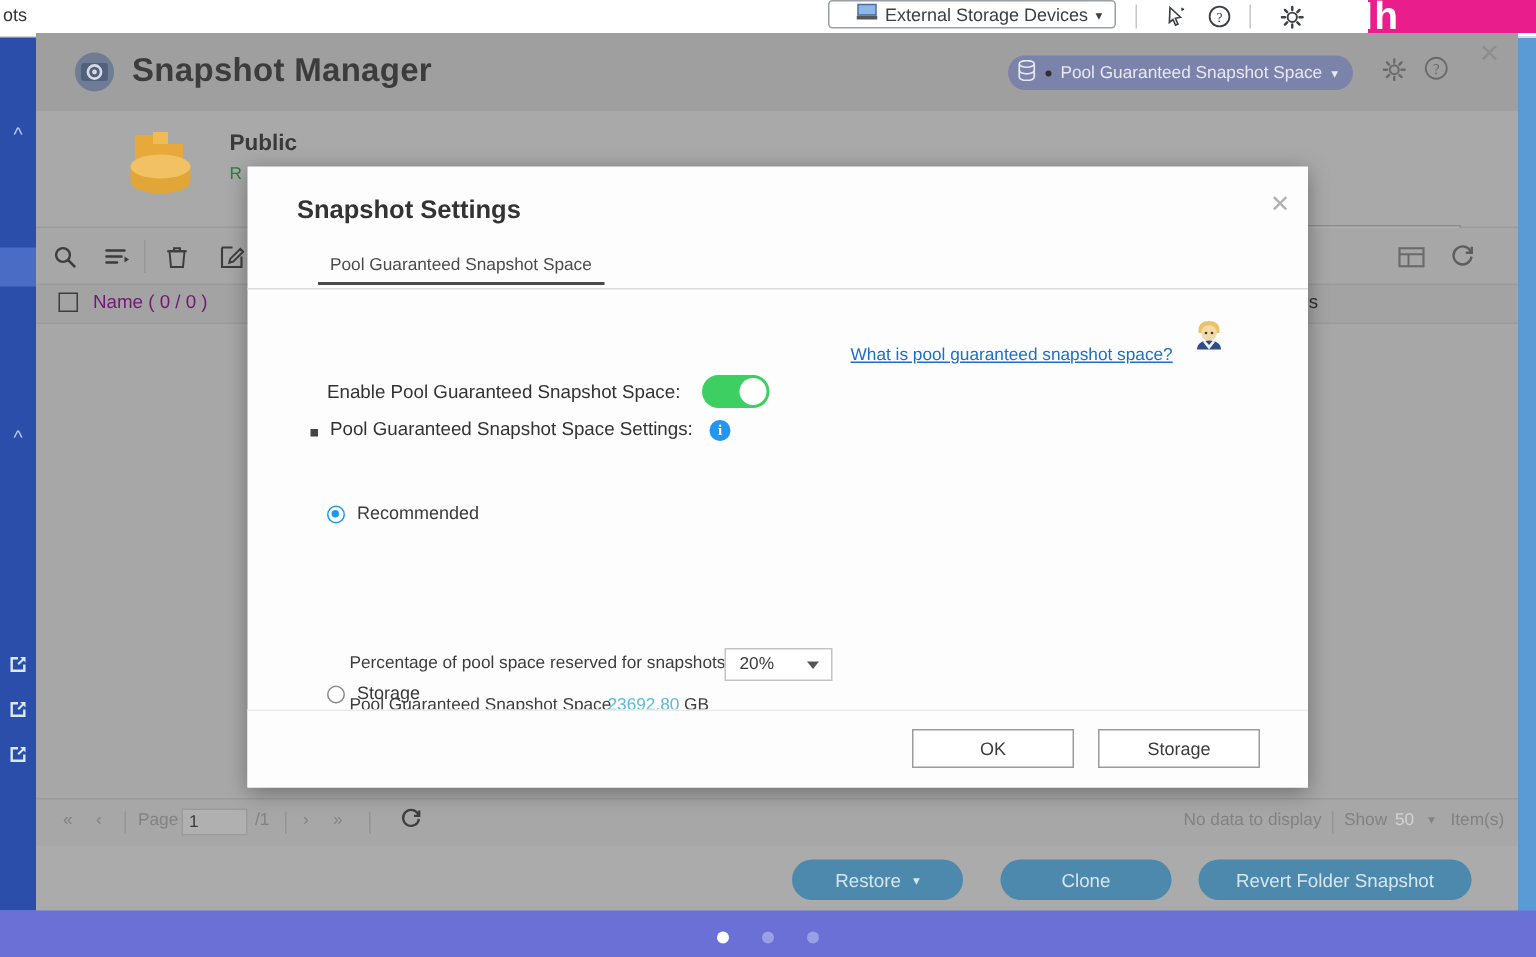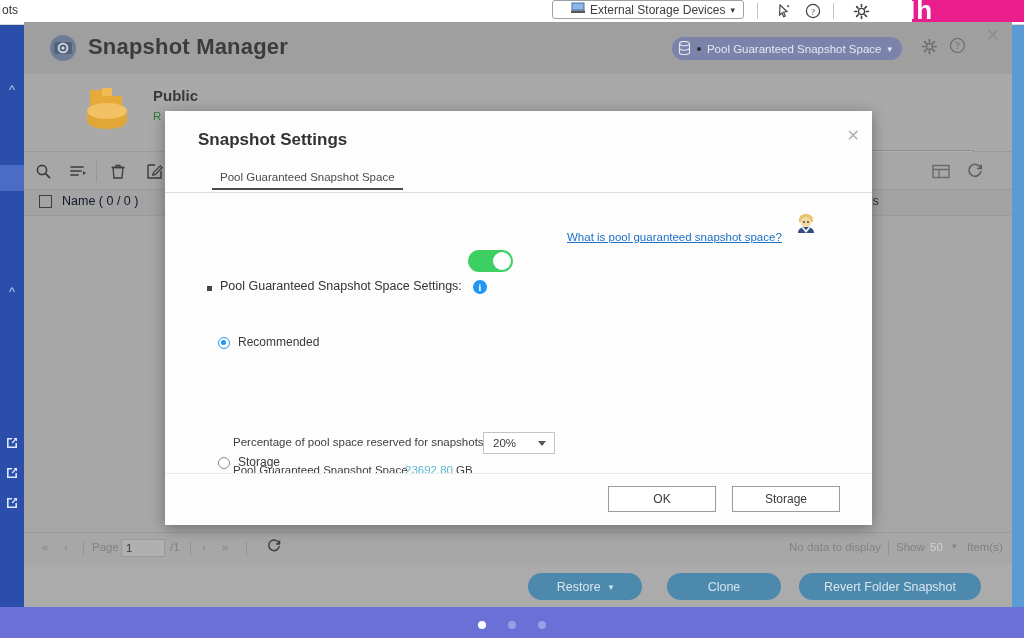--- a/index.html
+++ b/index.html
@@ -159,21 +159,21 @@
   .tb-sep{ position:absolute; top:8px; width:1px; height:22px; background:#979797; }
 
   .sm-listhead{
     position:absolute; left:0; top:168px; width:988px; height:26px;
     background:#a3a3a3; border-bottom:1px solid #9b9b9b;
   }
   .chk-box{
     position:absolute; left:15px; top:5px; width:13px; height:13px;
     border:1.6px solid #3d3d3d; background:transparent;
   }
-  .col-name{ position:absolute; left:38px; top:4px; font-size:12.5px; color:#0f172a;}
+  .col-name{ position:absolute; left:38px; top:4px; font-size:12.5px; color:#701a75;}
   .col-status{ position:absolute; left:838px; top:4px; font-size:12.5px; color:#2f2f2f;}
 
   .sm-pager{
     position:absolute; left:0; top:510px; width:988px; height:32px;
     background:#a7a7a7; border-top:1px solid #9b9b9b;
   }
   .pg{ position:absolute; top:8px; font-size:11.5px; color:#828282; }
   .pg-input{
     position:absolute; left:97px; top:6px; width:44px; height:18px;
     background:#b0b0b0; border:1px solid #9a9a9a; font-size:11.5px;
@@ -554,20 +554,21 @@
         <svg width="22" height="22" viewBox="0 0 22 22">
           <path d="M4 8c0-4 3-6 7-6s7 2 7 6v2H4z" fill="#e8c468"></path>
           <circle cx="11" cy="10" r="5.2" fill="#f3d9a8"></circle>
           <path d="M3 21c0-4 3.6-6 8-6s8 2 8 6z" fill="#2f4d82"></path>
           <path d="M8.5 15.2L11 18l2.5-2.8 1.6.7L11 21l-4.1-5.1z" fill="#eef2f7"></path>
           <circle cx="9" cy="10" r="0.9" fill="#4a3a22"></circle>
           <circle cx="13" cy="10" r="0.9" fill="#4a3a22"></circle>
         </svg>
       </div>
 
+      <div class="row-enable">Enable Pool Guaranteed Snapshot Space:</div>
       <div class="toggle">
         <div class="knob"></div>
       </div>
 
       <div class="bullet-sq"></div>
       <div class="row-settings">Pool Guaranteed Snapshot Space Settings:</div>
       <div class="info-i">i</div>
 
       <div class="radio on" style="left:53px; top:143px;"></div>
       <div class="radio-lbl" style="left:73px; top:141px;">Recommended</div>

